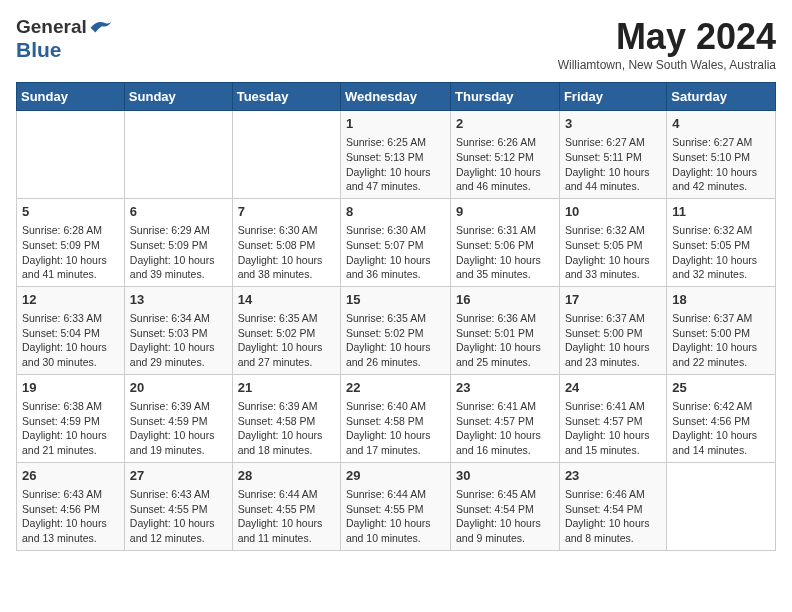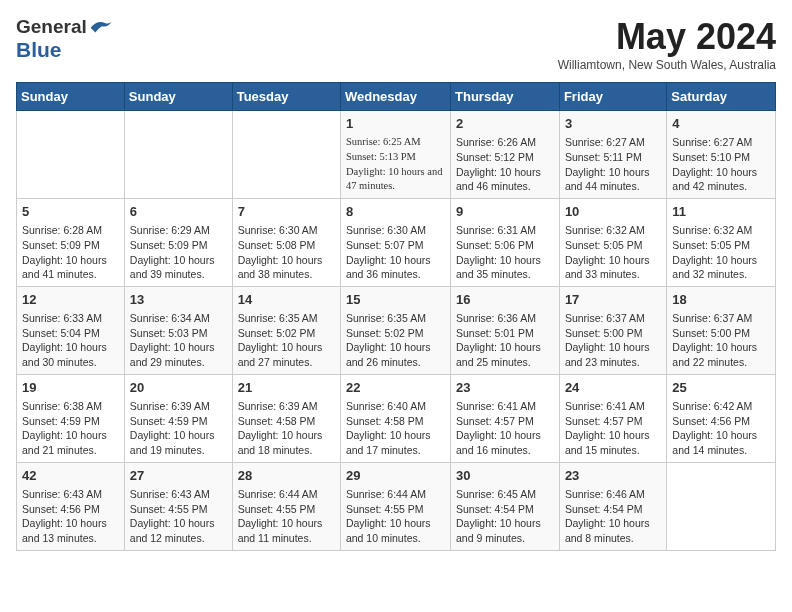--- a/index.html
+++ b/index.html
@@ -117,21 +117,21 @@
         <th>Saturday</th>
       </tr>
   </thead>
   <tbody id="calendar-body">
   <tr>
         <td class="empty-cell"></td>
         <td class="empty-cell"></td>
         <td class="empty-cell"></td>
         <td>
           <span class="day-number">1</span>
-          <div class="cell-content" style="white-space: pre-line; font-family: Liberation Serif, serif;">Sunrise: 6:25 AM
+          <div class="cell-content" style="white-space: pre-line;">Sunrise: 6:25 AM
 Sunset: 5:13 PM
 Daylight: 10 hours and 47 minutes.</div>
         </td>
         <td>
           <span class="day-number">2</span>
           <div class="cell-content" style="white-space: pre-line;">Sunrise: 6:26 AM
 Sunset: 5:12 PM
 Daylight: 10 hours and 46 minutes.</div>
         </td>
         <td>
@@ -274,21 +274,21 @@
         </td>
         <td>
           <span class="day-number">25</span>
           <div class="cell-content" style="white-space: pre-line;">Sunrise: 6:42 AM
 Sunset: 4:56 PM
 Daylight: 10 hours and 14 minutes.</div>
         </td>
       </tr>
       <tr>
         <td>
-          <span class="day-number">42</span>
+          <span class="day-number">26</span>
           <div class="cell-content" style="white-space: pre-line;">Sunrise: 6:43 AM
 Sunset: 4:56 PM
 Daylight: 10 hours and 13 minutes.</div>
         </td>
         <td>
           <span class="day-number">27</span>
           <div class="cell-content" style="white-space: pre-line;">Sunrise: 6:43 AM
 Sunset: 4:55 PM
 Daylight: 10 hours and 12 minutes.</div>
         </td>

